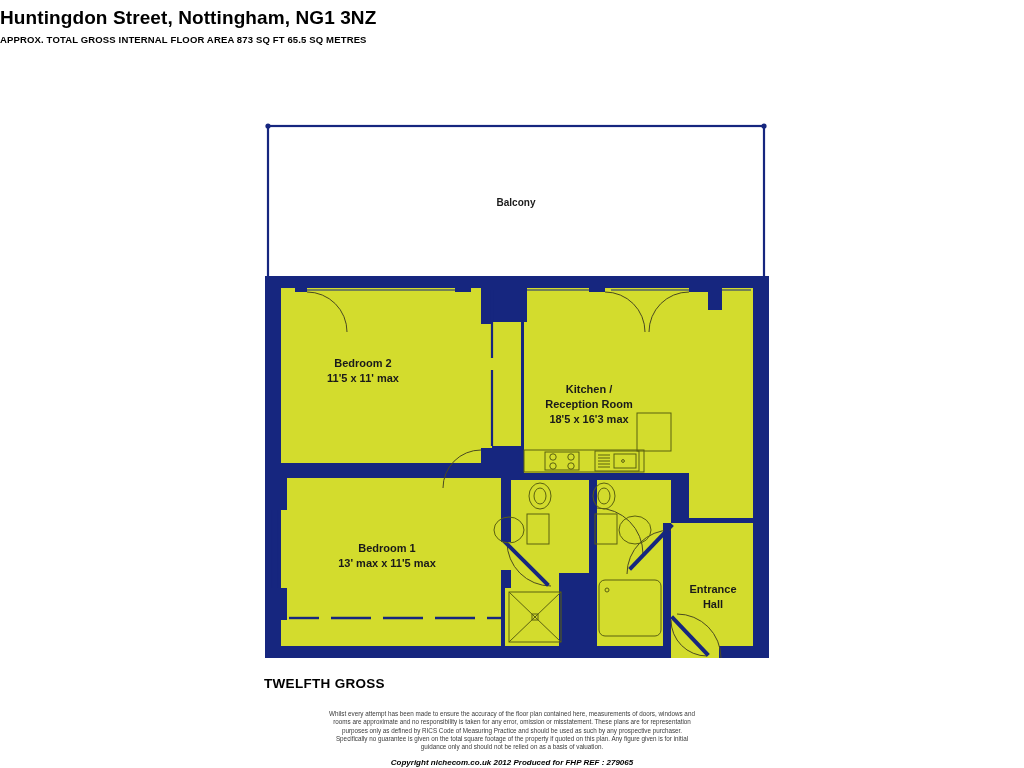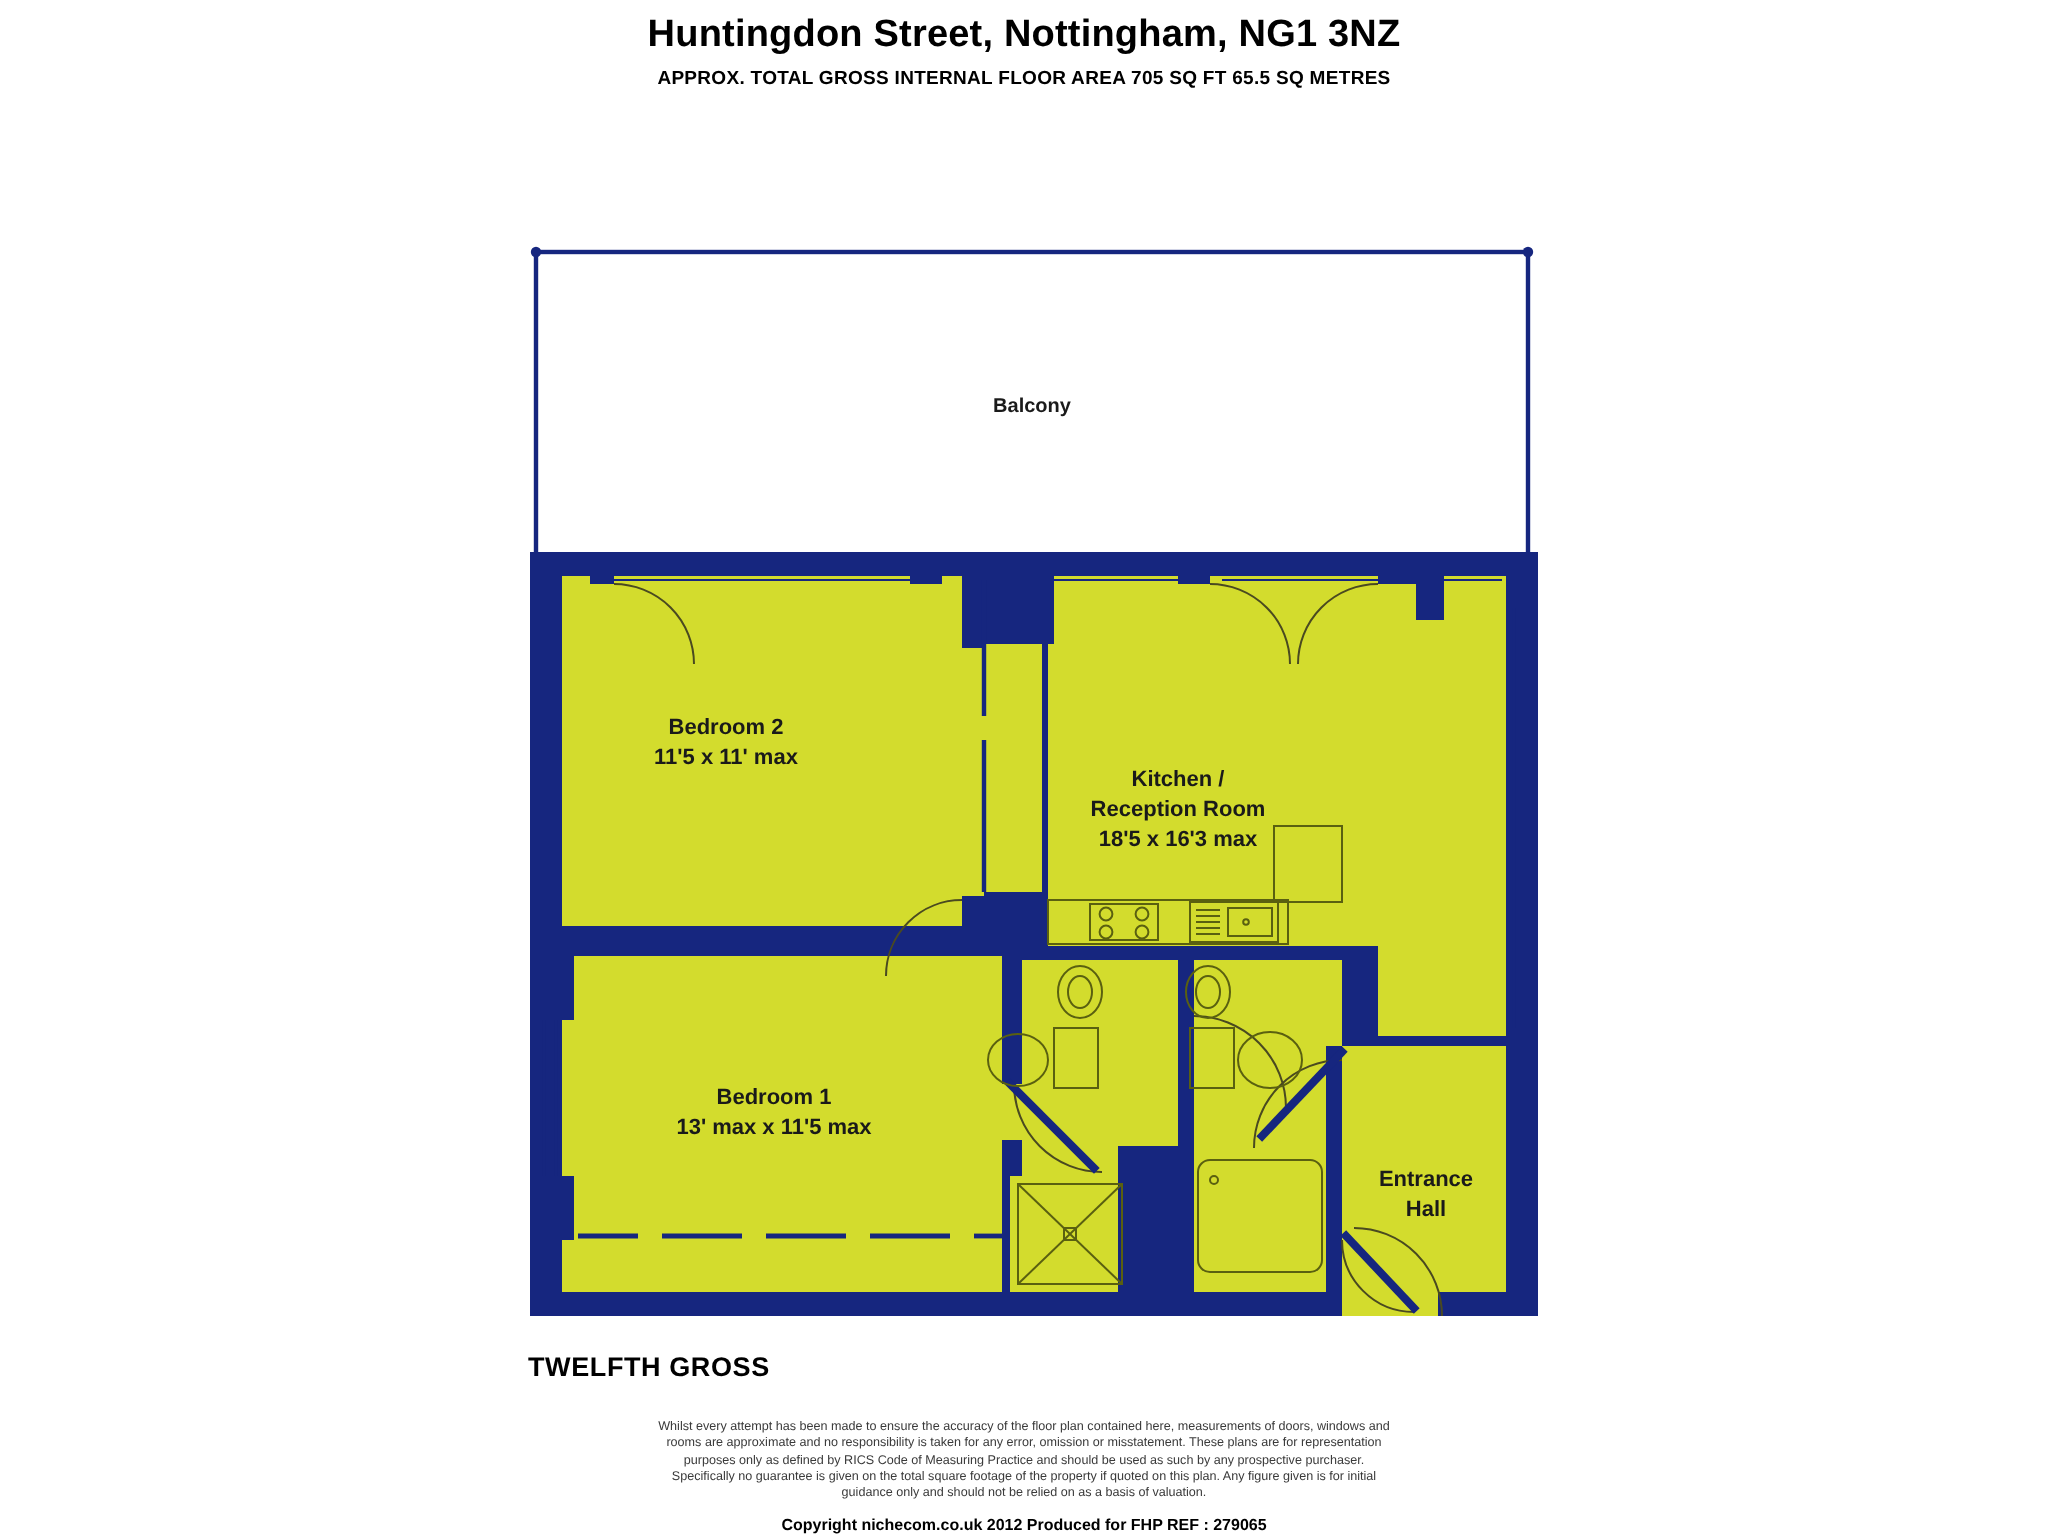--- a/index.html
+++ b/index.html
@@ -15,21 +15,21 @@
     position: relative;
     overflow: hidden;
   }
   .page {
     width: 1024px;
     height: 768px;
     position: relative;
   }
   .header {
     width: 100%;
-    text-align: center;
+    text-align: left;
     padding-top: 6px;
   }
   .title {
     font-size: 19px;
     font-weight: bold;
     letter-spacing: 0.1px;
     line-height: 24px;
     color: #000;
   }
   .subtitle {
@@ -76,37 +76,38 @@
   }
   .copyright {
     position: absolute;
     left: 0;
     top: 758px;
     width: 1024px;
     text-align: center;
     font-size: 8px;
     font-weight: bold;
     color: #000;
+    font-style: italic;
   }
   .room-text {
     font-family: "Liberation Sans", sans-serif;
     font-weight: bold;
     fill: #1a1a1a;
   }
   .rt-11 { font-size: 11px; }
   .rt-10 { font-size: 10px; }
 </style>
 </head>
 <body>
 
 <div class="page">
 
   <div class="header">
     <div class="title">Huntingdon Street, Nottingham, NG1 3NZ</div>
-    <div class="subtitle">APPROX. TOTAL GROSS INTERNAL FLOOR AREA 705 SQ FT 65.5 SQ METRES</div>
+    <div class="subtitle">APPROX. TOTAL GROSS INTERNAL FLOOR AREA 873 SQ FT 65.5 SQ METRES</div>
   </div>
 
   <div class="plan-wrap">
     <svg class="plan" width="530" height="552" viewBox="0 0 530 552">
 
       <g>
         <rect x="9" y="8" width="496" height="152" fill="#ffffff" stroke="#16267f" stroke-width="2.2"></rect>
         <circle cx="9" cy="8" r="2.6" fill="#16267f"></circle>
         <circle cx="505" cy="8" r="2.6" fill="#16267f"></circle>
       </g>

